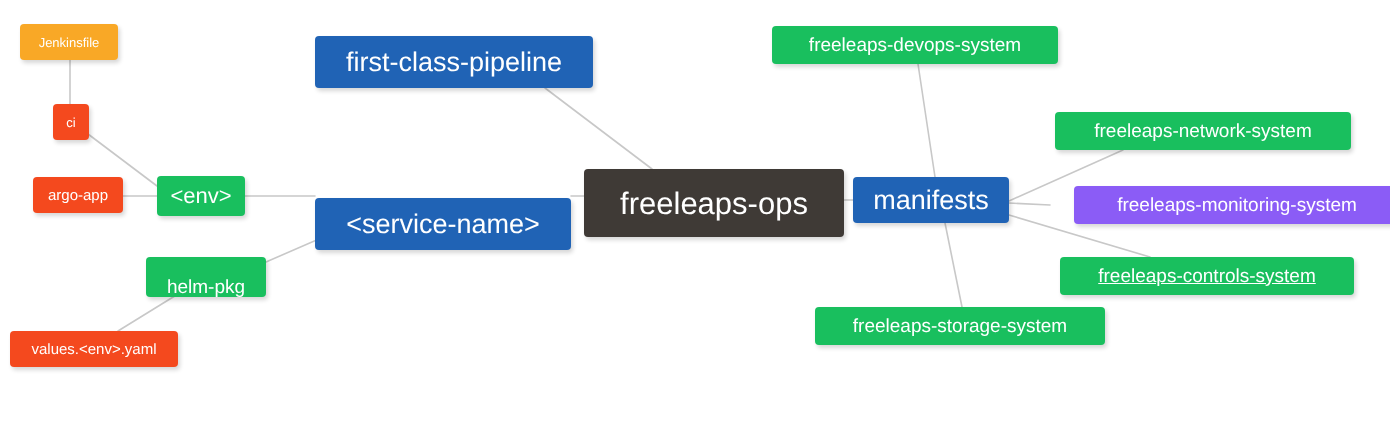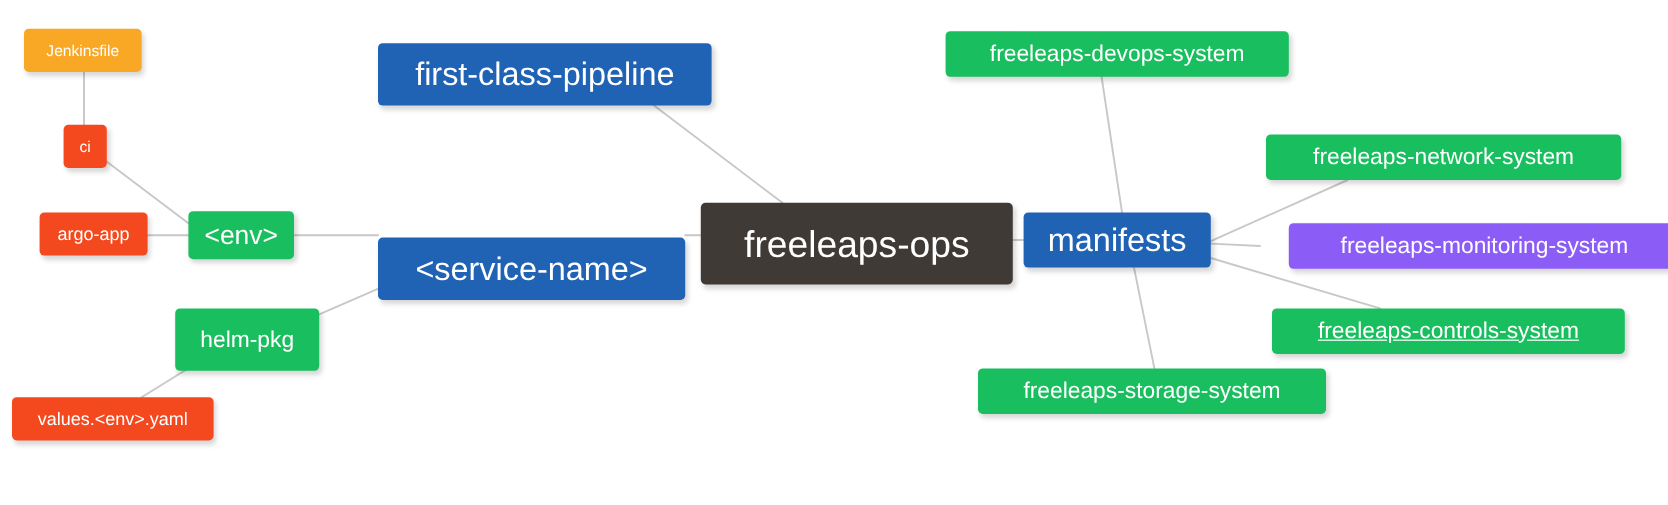--- a/index.html
+++ b/index.html
@@ -83,39 +83,39 @@
       </div>
       <div class="node tier-tiny" style="left: 53px; top: 104px; width: 36px; height: 36px; background: rgb(244, 73, 30);">
         <span class="node-label">ci</span>
       </div>
       <div class="node tier-small" style="left: 33px; top: 177px; width: 90px; height: 36px; background: rgb(244, 73, 30);">
         <span class="node-label">argo-app</span>
       </div>
       <div class="node tier-sub" style="left: 157px; top: 176px; width: 88px; height: 40px; background: rgb(25, 191, 94);">
         <span class="node-label">&lt;env&gt;</span>
       </div>
-      <div class="node tier-leaf" style="left: 146px; top: 257px; width: 120px; height: 52px; background: rgb(25, 191, 94);">
+      <div class="node tier-leaf" style="left: 146px; top: 257px; width: 120px; height: 40px; background: rgb(25, 191, 94); align-items: flex-end;">
         <span class="node-label">helm-pkg</span>
       </div>
       <div class="node tier-small" style="left: 10px; top: 331px; width: 168px; height: 36px; background: rgb(244, 73, 30);">
         <span class="node-label">values.&lt;env&gt;.yaml</span>
       </div>
       <div class="node tier-main" style="left: 315px; top: 36px; width: 278px; height: 52px; background: rgb(32, 99, 181);">
         <span class="node-label">first-class-pipeline</span>
       </div>
       <div class="node tier-main" style="left: 315px; top: 170px; width: 256px; height: 52px; background: rgb(32, 99, 181); margin-top: 28px;">
         <span class="node-label">&lt;service-name&gt;</span>
       </div>
       <div class="node tier-root" style="left: 584px; top: 169px; width: 260px; height: 68px; background: rgb(63, 58, 54);">
         <span class="node-label">freeleaps-ops</span>
       </div>
       <div class="node tier-main" style="left: 853px; top: 177px; width: 156px; height: 46px; background: rgb(32, 99, 181);">
         <span class="node-label">manifests</span>
       </div>
-      <div class="node tier-leaf" style="left: 788px; top: 26px; width: 286px; height: 38px; background: rgb(25, 191, 94);">
+      <div class="node tier-leaf" style="left: 772px; top: 26px; width: 286px; height: 38px; background: rgb(25, 191, 94);">
         <span class="node-label">freeleaps-devops-system</span>
       </div>
       <div class="node tier-leaf" style="left: 1055px; top: 112px; width: 296px; height: 38px; background: rgb(25, 191, 94);">
         <span class="node-label">freeleaps-network-system</span>
       </div>
       <div class="node tier-leaf" style="left: 1074px; top: 186px; width: 326px; height: 38px; background: #8b5cf6;">
         <span class="node-label">freeleaps-monitoring-system</span>
       </div>
       <div class="node tier-leaf" style="left: 1060px; top: 257px; width: 294px; height: 38px; background: rgb(25, 191, 94); text-decoration: underline;">
         <span class="node-label">freeleaps-controls-system</span>

